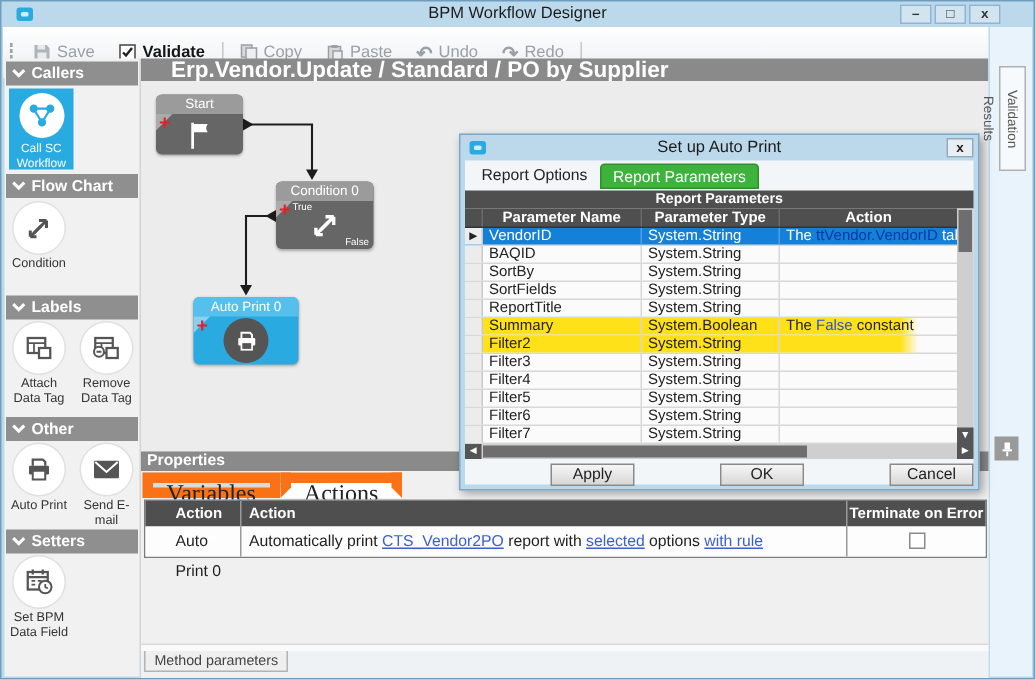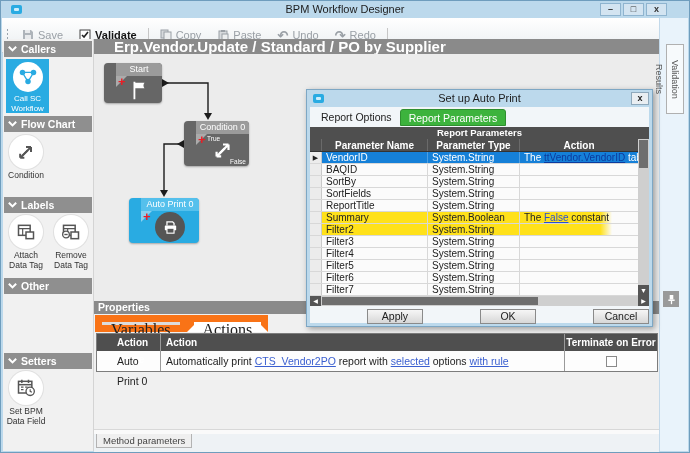--- a/index.html
+++ b/index.html
@@ -33,21 +33,21 @@
   .pal-item{width:42px;text-align:center;}
   .circle{width:34px;height:34px;margin:0 auto;background:#fff;border-radius:50%;box-shadow:0 0 0 1px #e0e0e0;display:flex;align-items:center;justify-content:center;}
   .pal-label{font-size:8.5px;line-height:9.5px;color:#333;margin-top:2px;}
   .caller-sel{position:absolute;left:3px;width:43px;height:54px;background:#29abe2;text-align:center;padding-top:3px;}
   .caller-sel .circle{width:30px;height:30px;box-shadow:none;}
   .caller-sel .pal-label{color:#fff;font-size:8px;}
   
   .breadcrumb{position:absolute;left:93px;top:38px;width:565px;height:15px;background:#8a8a8a;color:#fff;font-weight:bold;font-size:15px;line-height:15px;padding-left:20px;}
   .canvas{position:absolute;left:93px;top:53px;width:565px;height:247px;background:#ececec;}
   .wires{position:absolute;left:0;top:0;}
-  .node{position:absolute;border-radius:4px;overflow:hidden;box-shadow:0 1px 2px rgba(0,0,0,.3);padding-left:12px;}
+  .node{position:absolute;border-radius:4px;overflow:hidden;box-shadow:0 1px 2px rgba(0,0,0,.3);}
   .node .nhead{height:13px;font-size:9px;color:#fff;text-align:center;line-height:13px;}
   .node .nbody{position:relative;display:flex;align-items:center;justify-content:center;height:calc(100% - 13px);}
   .node.gray{background:#666;}
   .node.gray .nhead{background:#9b9b9b;}
   .node.blue{background:#29abe2;}
   .node.blue .nhead{background:#55c0ec;}
   .nplus{position:absolute;left:2px;top:-2px;color:#ed1c24;font-size:13px;font-weight:bold;z-index:2;}
   .nfold{position:absolute;left:0;top:0;width:0;height:0;border-top:11px solid rgba(255,255,255,.45);border-right:11px solid transparent;}
   .ntrue{position:absolute;left:11px;top:1px;color:#fff;font-size:6.5px;}
   .nfalse{position:absolute;right:3px;bottom:1px;color:#fff;font-size:6.5px;}
@@ -93,21 +93,21 @@
   .grow{display:flex;height:12px;line-height:12px;font-size:10px;border-bottom:1px solid #d8d8d8;background:#fbfbfb;color:#222;}
   .gm{width:12px;background:#ececec;border-right:1px solid #c9c9c9;font-size:7px;text-align:center;color:#222;}
   .gn{width:106px;padding-left:4px;border-right:1px solid #d8d8d8;overflow:hidden;}
   .gt{width:92px;padding-left:4px;border-right:1px solid #d8d8d8;overflow:hidden;}
   .ga{flex:1;padding-left:4px;white-space:nowrap;overflow:hidden;}
   .grow.sel{background:#1580d8;color:#fff;}
   .grow.sel .gn,.grow.sel .gt{border-right-color:#4d9fe2;}
   .grow.sel .lnk2{color:#0b3a9e;}
   .hl{background:#ffe11a !important;}
   .ga.hlg{background:linear-gradient(90deg,#ffe11a 68%,rgba(255,225,26,0) 78%);}
-  .lnk2{color:#2a4fd0;text-decoration:underline;}
+  .lnk2{color:#2a4fd0;}
   .vscroll{position:absolute;right:0;top:13px;width:11px;height:157px;background:#cfcfcf;}
   .vthumb{position:absolute;left:1px;right:1px;top:1px;height:28px;background:#6e6e6e;}
   .vbtn{position:absolute;left:0;right:0;bottom:0;height:11px;background:#555;color:#fff;font-size:7px;text-align:center;line-height:11px;}
   .hscroll{position:absolute;left:0;right:0;top:170px;height:10px;background:#cfcfcf;display:flex;}
   .hbtn{width:11px;height:10px;background:#555;color:#fff;font-size:6px;text-align:center;line-height:10px;}
   .htrack{flex:1;position:relative;}
   .hthumb{position:absolute;left:1px;top:1px;height:8px;width:68%;background:#6e6e6e;}
   .dlg-btns{position:absolute;left:0;right:0;top:183px;height:16px;display:flex;gap:22px;padding-left:22px;}
   .dbtn{width:62px;height:15px;background:linear-gradient(#f6f6f6,#d7d7d7);border:1px solid #8a8a8a;font-size:10.5px;text-align:center;line-height:13px;color:#222;margin-left:35px;}
 </style>
@@ -237,20 +237,41 @@
         <div class="pal-label">Remove Data Tag</div>
       </div>
     </div>
 
     <div class="sec-h" style="top:239px">
       <svg width="11" height="11" viewBox="0 0 12 12">
           <path d="M2 3l4 4 4-4" stroke="#fff" stroke-width="2.2" fill="none"></path>
         </svg>
       <span>Other</span>
     </div>
+    <div class="pair" style="top:257px">
+      <div class="pal-item">
+        <div class="circle">
+          <svg width="20" height="20" viewBox="0 0 24 24">
+              <path d="M7 9V4h8l2 2v3" fill="none" stroke="#555" stroke-width="1.8"></path>
+              <rect x="4" y="9" width="16" height="7" rx="1" fill="#555"></rect>
+              <rect x="7" y="13" width="10" height="7" fill="#fff" stroke="#555" stroke-width="1.6"></rect>
+            </svg>
+        </div>
+        <div class="pal-label">Auto Print</div>
+      </div>
+      <div class="pal-item">
+        <div class="circle">
+          <svg width="20" height="20" viewBox="0 0 24 24">
+              <rect x="2" y="5" width="20" height="14" rx="1" fill="#555"></rect>
+              <path d="M3 6l9 8 9-8" stroke="#fff" stroke-width="1.6" fill="none"></path>
+            </svg>
+        </div>
+        <div class="pal-label">Send E-mail</div>
+      </div>
+    </div>
 
     <div class="sec-h" style="top:314px">
       <svg width="11" height="11" viewBox="0 0 12 12">
           <path d="M2 3l4 4 4-4" stroke="#fff" stroke-width="2.2" fill="none"></path>
         </svg>
       <span>Setters</span>
     </div>
     <div class="pair" style="top:332px">
       <div class="pal-item">
         <div class="circle">

